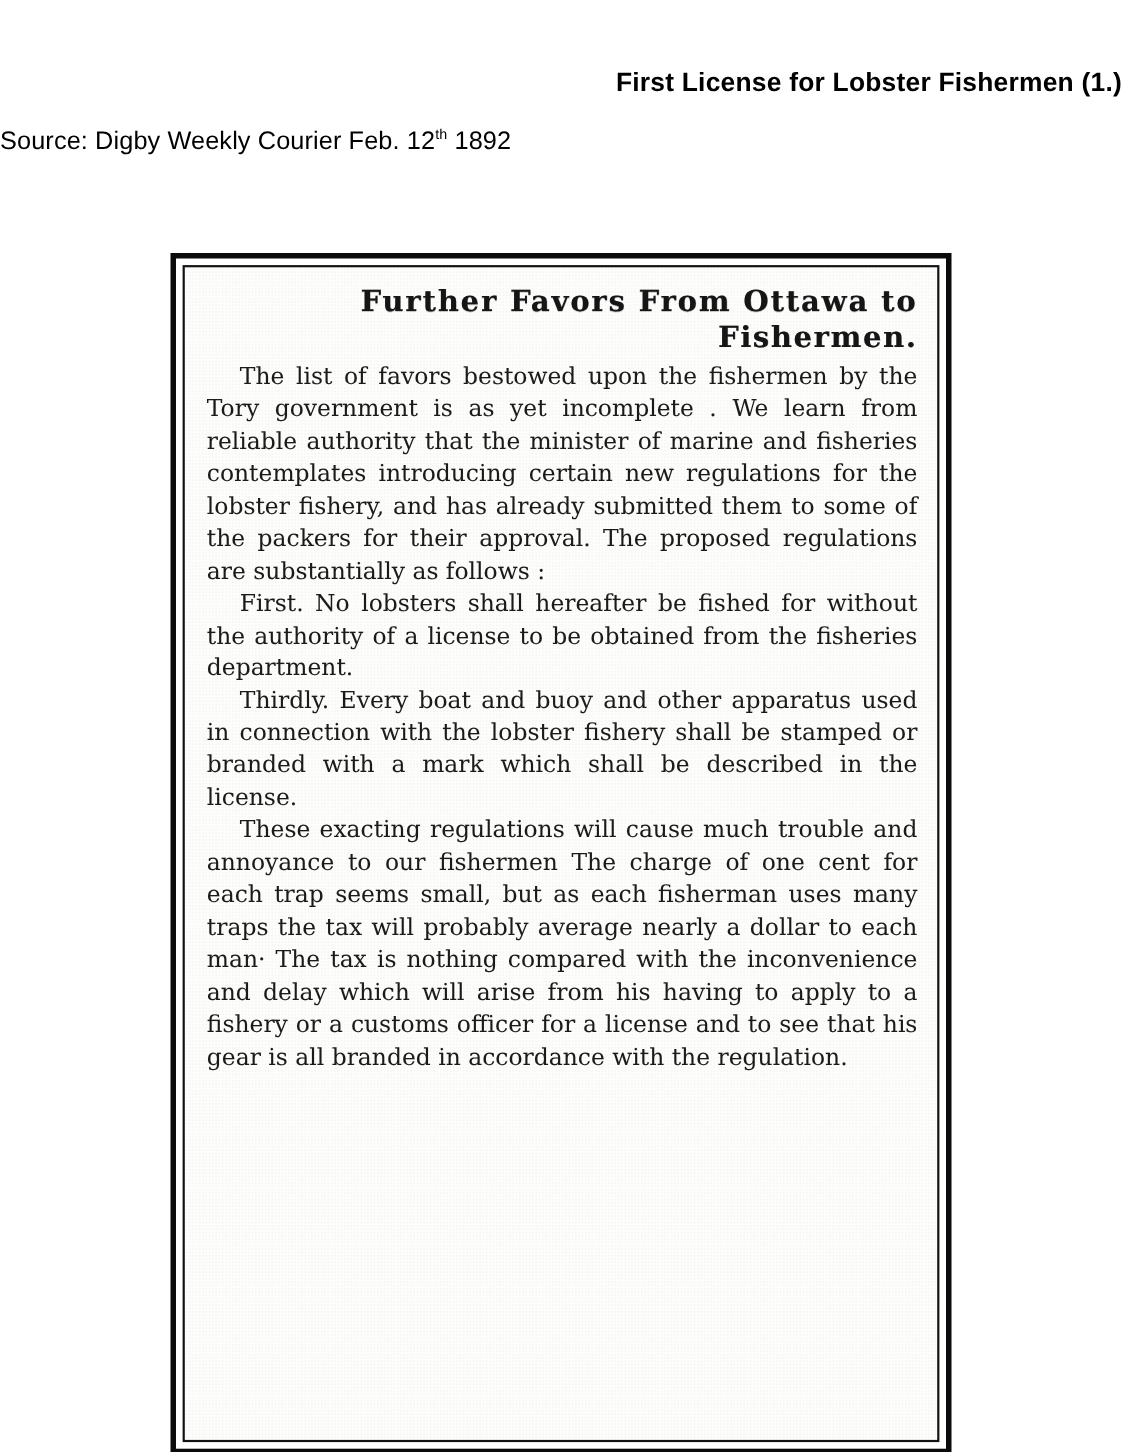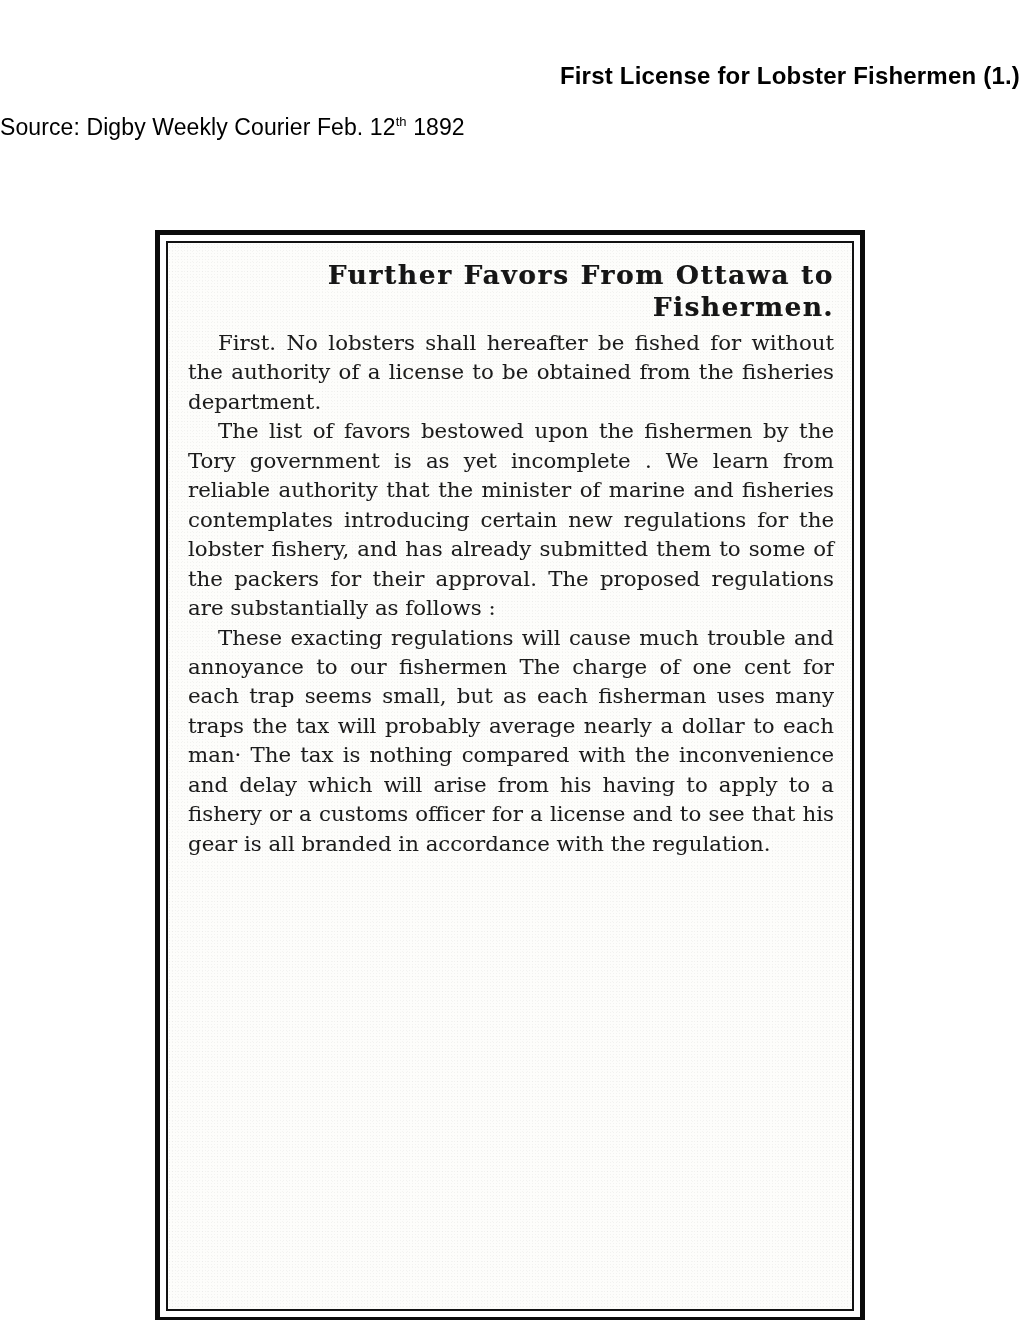--- a/index.html
+++ b/index.html
@@ -120,21 +120,22 @@
 
   <div class="clipping-frame">
     <div class="clipping-inner">
 
       <div class="news-headline">
         <span>Further Favors From Ottawa to</span>
         <span class="line2">Fishermen.</span>
       </div>
 
       <div class="news-body">
+        <p>The list of favors bestowed upon the fishermen by the Tory government is as yet incomplete . We learn from reliable authority that the minister of marine and fisheries contemplates introducing certain new regulations for the lobster fishery, and has already submitted them to some of the packers for their approval. The proposed regulations are substantially as follows :</p>
         <p>First. No lobsters shall hereafter be fished for without the authority of a license to be obtained from the fisheries department.</p>
-        <p>The list of favors bestowed upon the fishermen by the Tory government is as yet incomplete . We learn from reliable authority that the minister of marine and fisheries contemplates introducing certain new regulations for the lobster fishery, and has already submitted them to some of the packers for their approval. The proposed regulations are substantially as follows :</p>
+        <p>Thirdly. Every boat and buoy and other apparatus used in connection with the lobster fishery shall be stamped or branded with a mark which shall be described in the license.</p>
         <p class="last">These exacting regulations will cause much trouble and annoyance to our fishermen The charge of one cent for each trap seems small, but as each fisherman uses many traps the tax will probably average nearly a dollar to each man· The tax is nothing compared with the inconvenience and delay which will arise from his having to apply to a fishery or a customs officer for a license and to see that his gear is all branded in accordance with the regulation.</p>
       </div>
 
     </div>
   </div>
 
 </div>
 
 </body></html>

